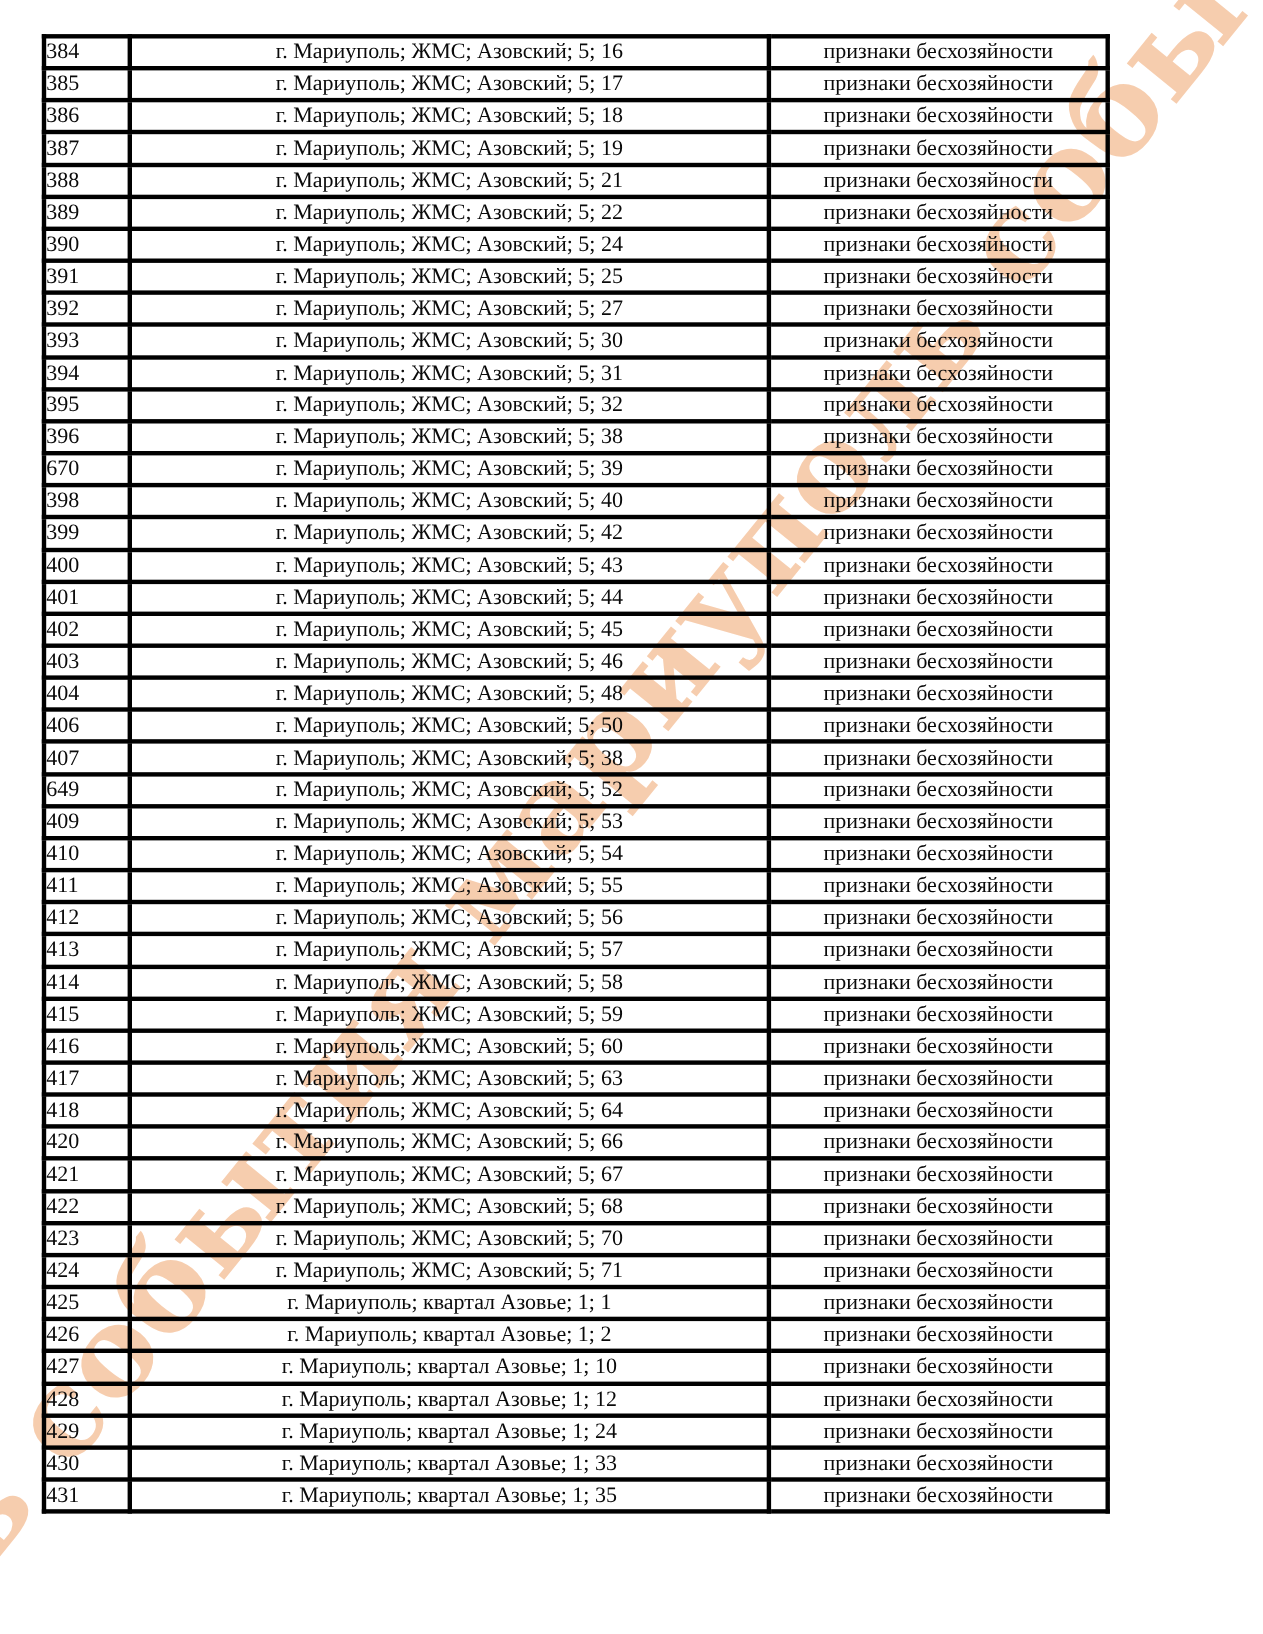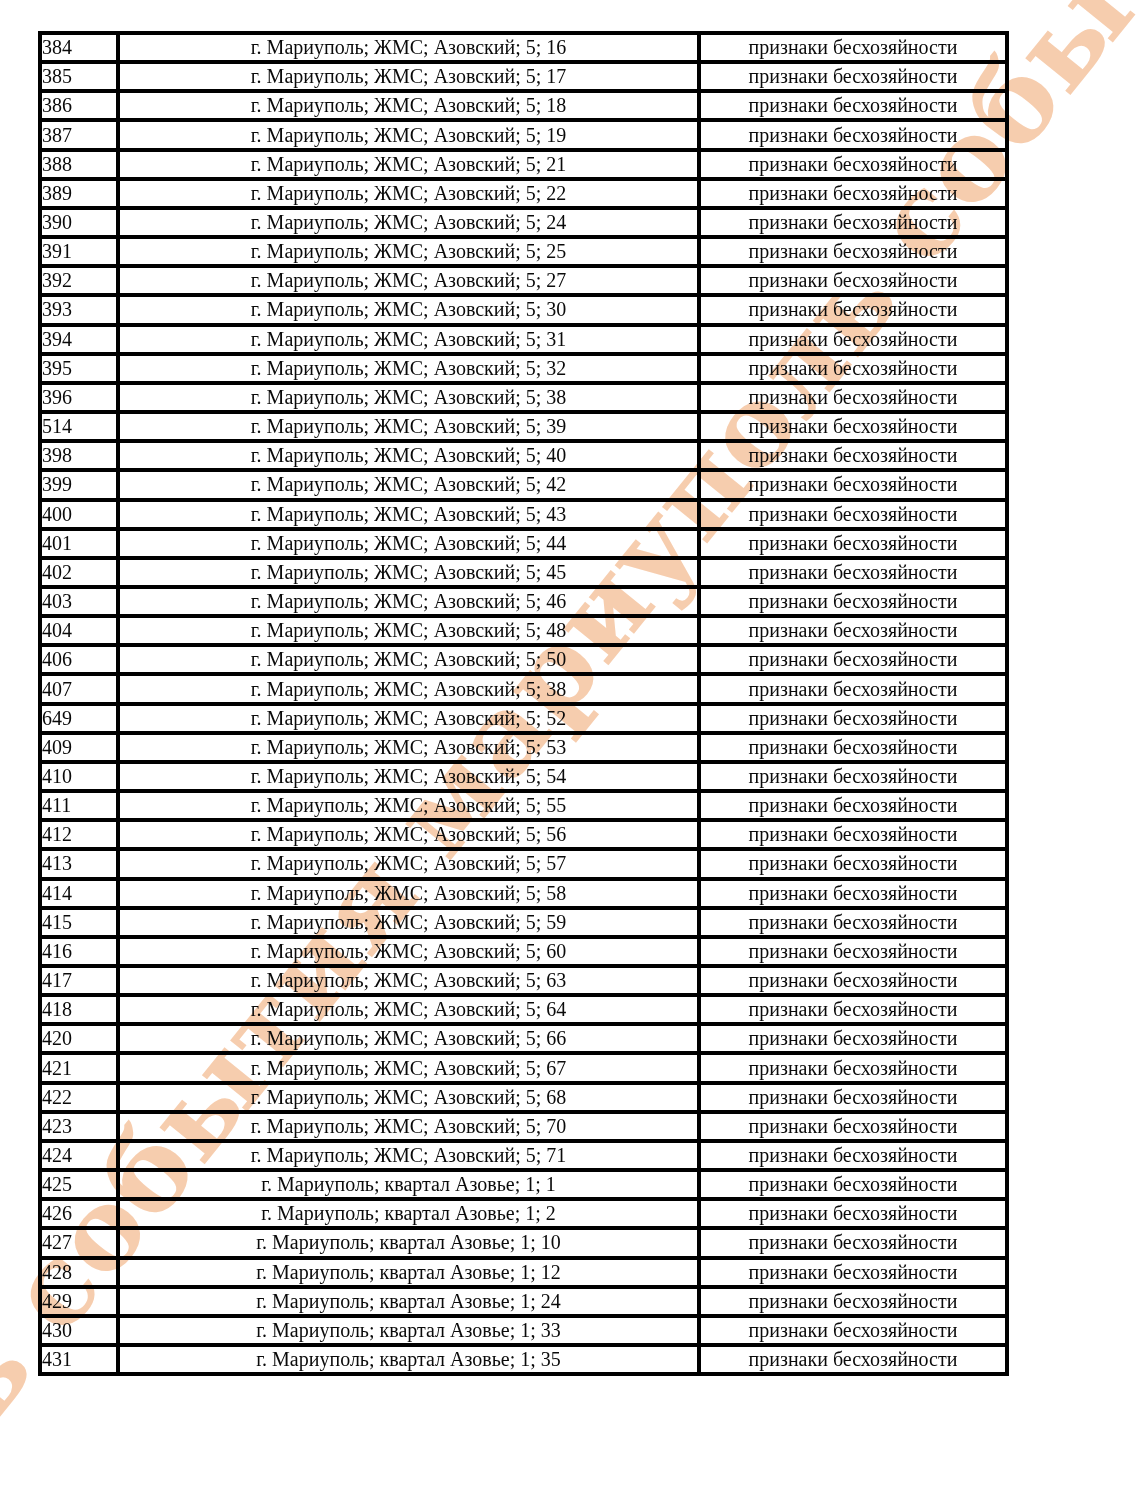--- a/index.html
+++ b/index.html
@@ -136,21 +136,21 @@
           <td class="cell-num">395</td>
           <td class="cell-addr">г. Мариуполь; ЖМС; Азовский; 5; 32</td>
           <td class="cell-status">признаки бесхозяйности</td>
         </tr>
         <tr>
           <td class="cell-num">396</td>
           <td class="cell-addr">г. Мариуполь; ЖМС; Азовский; 5; 38</td>
           <td class="cell-status">признаки бесхозяйности</td>
         </tr>
         <tr>
-          <td class="cell-num">514</td>
+          <td class="cell-num">670</td>
           <td class="cell-addr">г. Мариуполь; ЖМС; Азовский; 5; 39</td>
           <td class="cell-status">признаки бесхозяйности</td>
         </tr>
         <tr>
           <td class="cell-num">398</td>
           <td class="cell-addr">г. Мариуполь; ЖМС; Азовский; 5; 40</td>
           <td class="cell-status">признаки бесхозяйности</td>
         </tr>
         <tr>
           <td class="cell-num">399</td>

